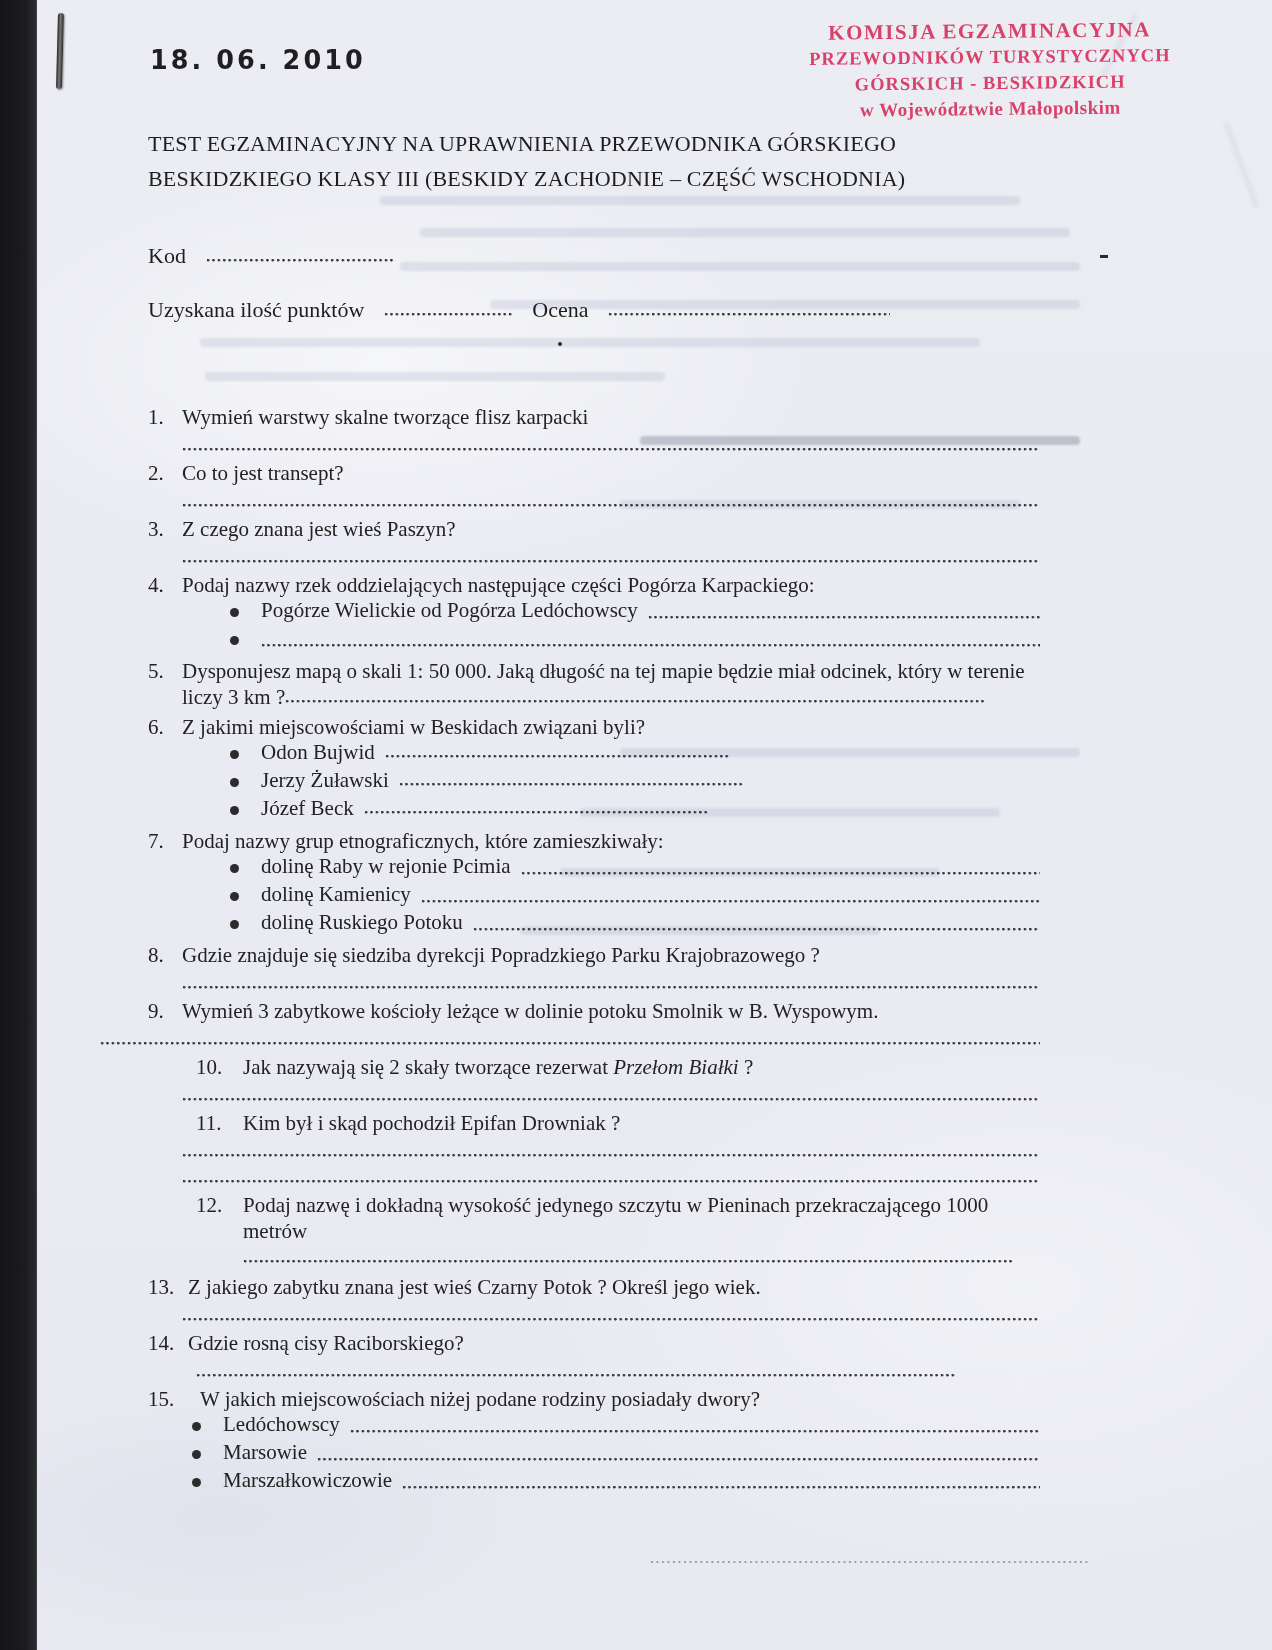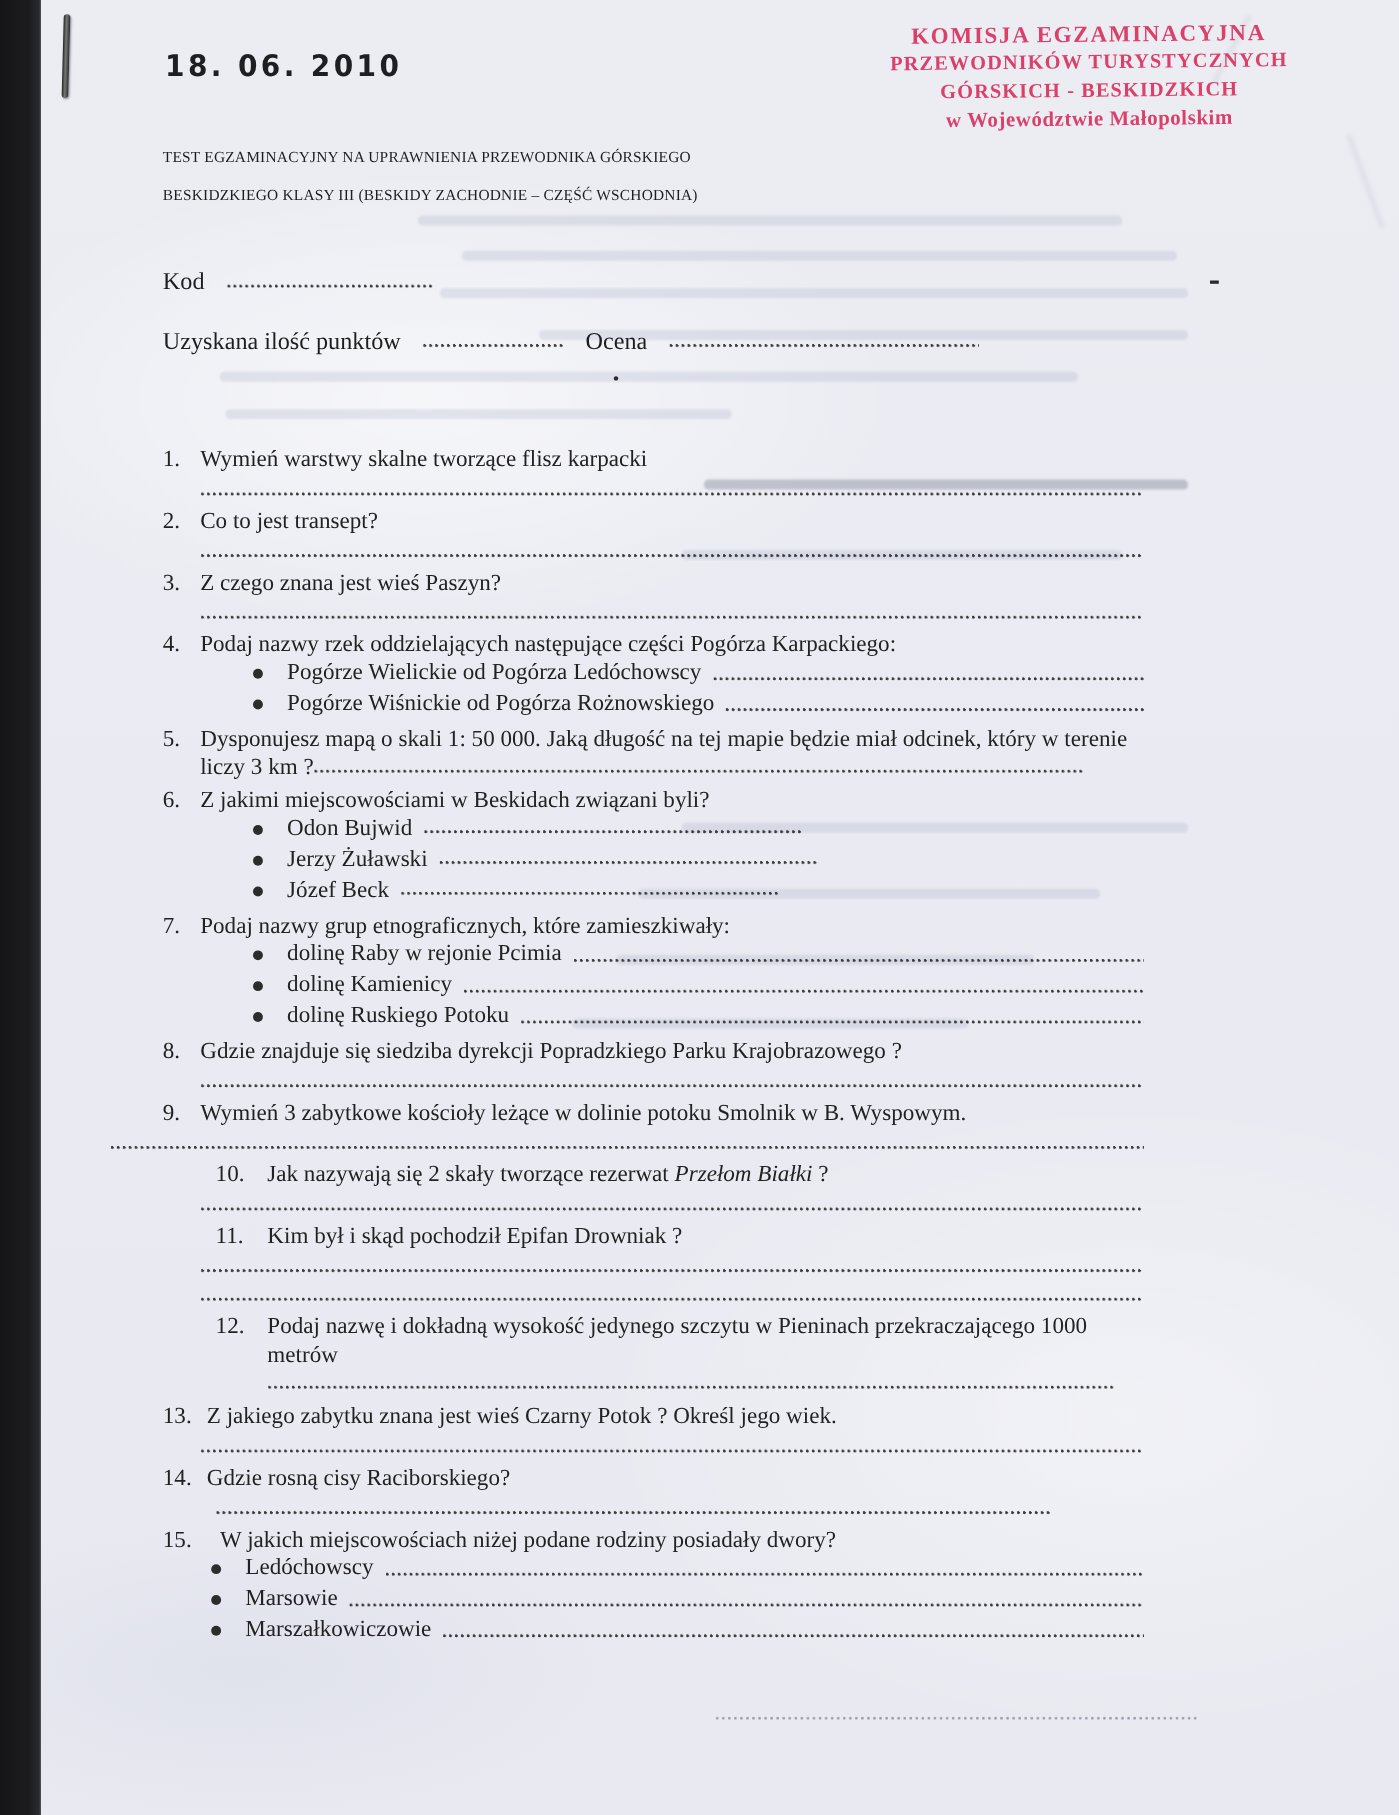--- a/index.html
+++ b/index.html
@@ -26,21 +26,21 @@
               letter-spacing:3px;color:#1f1f22;transform:scale(1.02,1.08);transform-origin:left top;}
   
   .red-stamp{position:absolute;left:790px;top:18px;width:400px;text-align:center;
              font-family:"Liberation Serif", serif;font-weight:bold;line-height:26px;
              transform:rotate(-.6deg);opacity:.92;}
   .red-stamp .s1{font-size:21px;letter-spacing:1.5px;}
   .red-stamp .s2,.red-stamp .s3{font-size:18.5px;letter-spacing:1px;}
   .red-stamp .s4{font-size:19px;letter-spacing:.5px;}
   
   .title{position:absolute;left:148px;top:126px;width:880px;
-         font-size:14px;line-height:35px;color:#1e1e1e;letter-spacing:.2px;}
+         font-size:22px;line-height:35px;color:#1e1e1e;letter-spacing:.2px;}
   
   .hrow{position:absolute;left:148px;font-size:22px;display:flex;align-items:baseline;color:#1e1e1e;}
   .kod-row{top:243px;}
   .points-row{top:297px;text-align:center;}
   .leader,.tleader{display:inline-block;height:16px;
          background-image:radial-gradient(circle at 2px 2.2px,#3a3a3a 1.15px,rgba(0,0,0,0) 1.55px);
          background-size:5.4px 4px;background-repeat:repeat-x;background-position:left bottom 1px;}
   .gap-s{margin-left:20px;} 
   
   .questions{position:absolute;left:148px;top:400px;width:892px;font-size:21px;color:#222;}
@@ -143,21 +143,20 @@
         <span class="q-num">4.</span>
         <span class="q-text">Podaj nazwy rzek oddzielających następujące części Pogórza Karpackiego:</span>
       </div>
       <div class="bullet-row b-deep">
         <span class="bdot"></span>
         <span class="b-label">Pogórze Wielickie od Pogórza Ledóchowscy</span>
         <span class="leader leader-flex"></span>
       </div>
       <div class="bullet-row b-deep">
         <span class="bdot"></span>
-        <span class="b-label">Pogórze Wiśnickie od Pogórza Rożnowskiego</span>
         <span class="leader leader-flex"></span>
       </div>
       <div class="q-row">
         <span class="q-num">5.</span>
         <span class="q-text">Dysponujesz mapą o skali 1: 50 000. Jaką długość na tej mapie będzie miał odcinek, który w terenie liczy 3 km ?<span class="tleader" style="width: 700px;"></span></span>
       </div>
       <div class="q-row">
         <span class="q-num">6.</span>
         <span class="q-text">Z jakimi miejscowościami w Beskidach związani byli?</span>
       </div>

